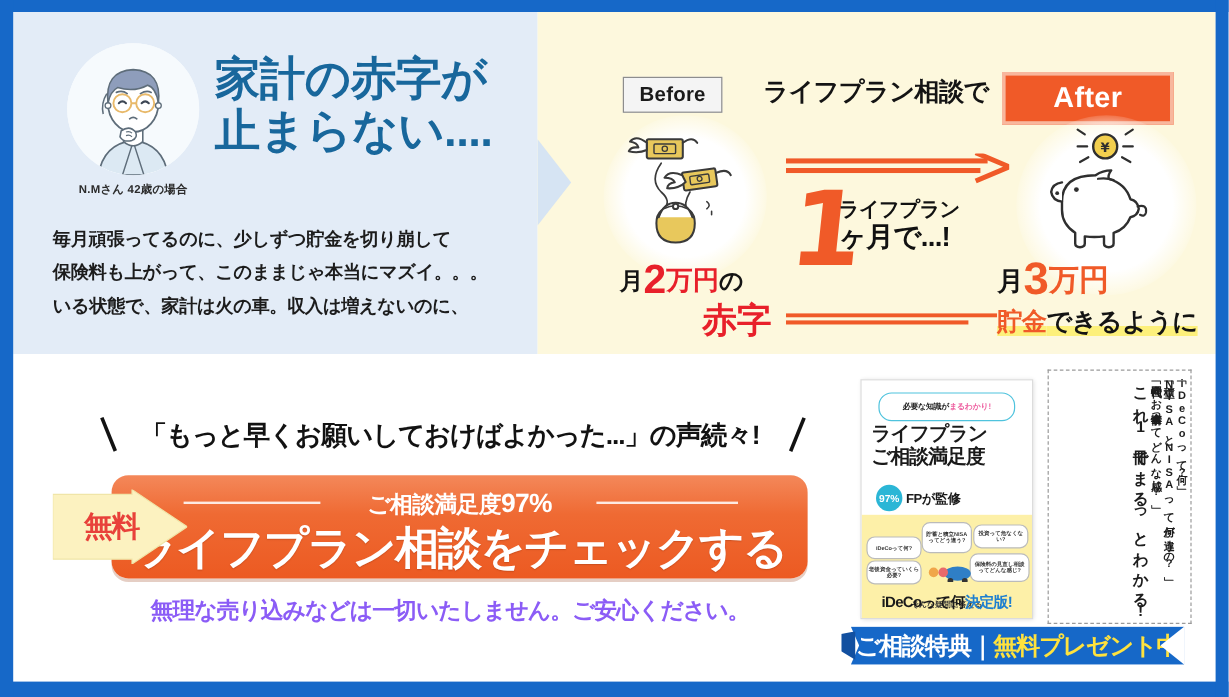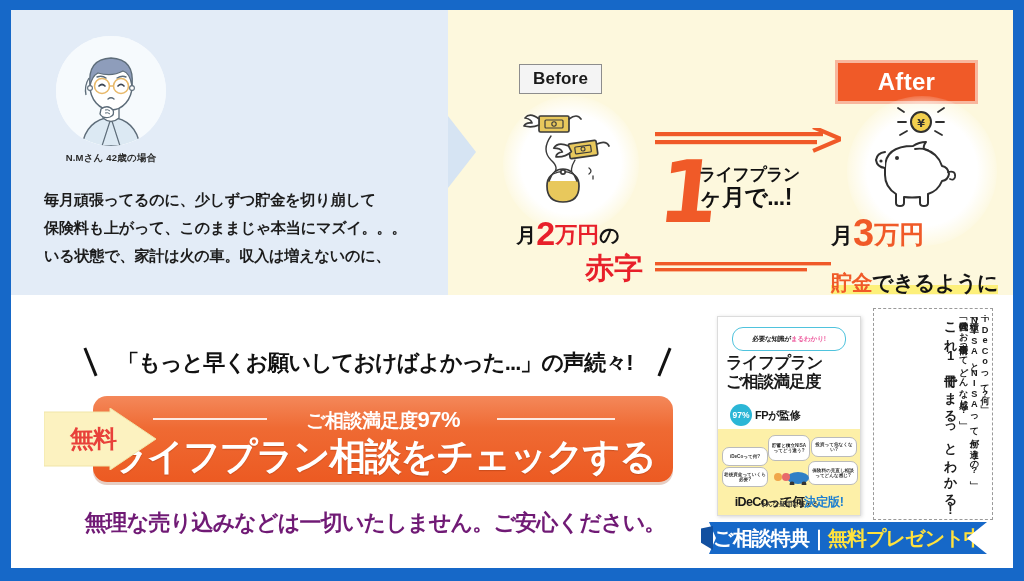--- a/index.html
+++ b/index.html
@@ -101,21 +101,21 @@
   .cap-left .red2{display:block;color:#e8202a;font-size:29px;margin-top:1px;text-align:right;}
 
   .cap-right{
     position:absolute;left:820px;top:203px;width:190px;text-align:left;
     font-weight:bold;color:#141414;line-height:1.1;
   }
   .cap-right .k{font-size:22px;}
   .cap-right .n{color:#f05a28;font-size:38px;vertical-align:-3px;}
   .cap-right .u{color:#f05a28;font-size:25px;}
   .cap-right .l2{
-    display:block;font-size:21px;margin-top:16px;letter-spacing:-.5px;
+    display:block;font-size:21px;margin-top:2px;letter-spacing:-.5px;
   }
   .cap-right .l2 .hl{color:#f05a28;background:linear-gradient(transparent 62%, #fdf07a 62%);}
   .cap-right .l2 .rest{background:linear-gradient(transparent 62%, #fdf07a 62%);}
 
   
   .arrow-top{position:absolute;left:644px;top:118px;width:186px;height:26px;}
   .arrow-bot{position:absolute;left:644px;top:248px;width:176px;height:10px;}
   .one-digit{
     position:absolute;left:648px;top:148px;
     font-size:86px;font-weight:bold;color:#f05a28;line-height:.8;
@@ -168,22 +168,22 @@
   }
   .free-tag{
     position:absolute;left:-49px;top:12px;width:112px;height:62px;z-index:6;
   }
   .free-text{
     position:absolute;left:-36px;top:27px;width:72px;z-index:7;
     font-size:24px;font-weight:bold;color:#e8413a;text-align:center;
     letter-spacing:-1px;
   }
   .reassure{
-    position:absolute;left:64px;top:208px;width:600px;text-align:center;
-    font-size:22px;font-weight:bold;color:#701a75;letter-spacing:-.8px;
+    position:absolute;left:64px;top:196px;width:600px;text-align:center;
+    font-size:19px;font-weight:bold;color:#8b5cf6;letter-spacing:-.8px;
   }
 
   
   .book-area{position:absolute;left:690px;top:4px;width:300px;height:262px;}
   .book{
     position:absolute;left:16px;top:12px;width:142px;height:198px;
     background:#fff;border:1px solid #dcdcdc;
     box-shadow:1px 1px 4px rgba(0,0,0,.16);overflow:hidden;
   }
   .bk-bubble{
@@ -315,28 +315,33 @@
             <path d="M49 74 q3 -1 5 1 M49 77 q3 -1 5 1" stroke="#5e6d7a" stroke-width="1" fill="none"></path>
 
             <circle cx="34" cy="52" r="2.4" fill="#fff" stroke="#5e6d7a" stroke-width="1.1"></circle>
             <circle cx="76" cy="52" r="2.4" fill="#fff" stroke="#5e6d7a" stroke-width="1.1"></circle>
           </g>
         </svg>
       </div>
       <div class="avatar-caption">N.Mさん 42歳の場合</div>
     </div>
 
+    <div class="headline">
+      <span>家計の赤字が</span>
+      <span class="l2">止まらない....</span>
+    </div>
 
     <div class="body-copy">
       <span>毎月頑張ってるのに、少しずつ貯金を切り崩して</span>
       <span>保険料も上がって、このままじゃ本当にマズイ。。。</span>
       <span>いる状態で、家計は火の車。収入は増えないのに、</span>
     </div>
 
     <div class="badge-before">Before</div>
+    <div class="mid-label">ライフプラン相談で</div>
     <div class="badge-after">After</div>
 
     <div class="halo halo-left"></div>
     <div class="halo halo-right"></div>
 
     <div class="illus-left">
       <svg viewBox="0 0 124 120" width="124" height="120">
         <g stroke="#3a3a3a" stroke-width="1.7" fill="none" stroke-linecap="round" stroke-linejoin="round">
 
           <rect x="30" y="14" width="30" height="16" rx="1.5" fill="#e8c85c"></rect>

